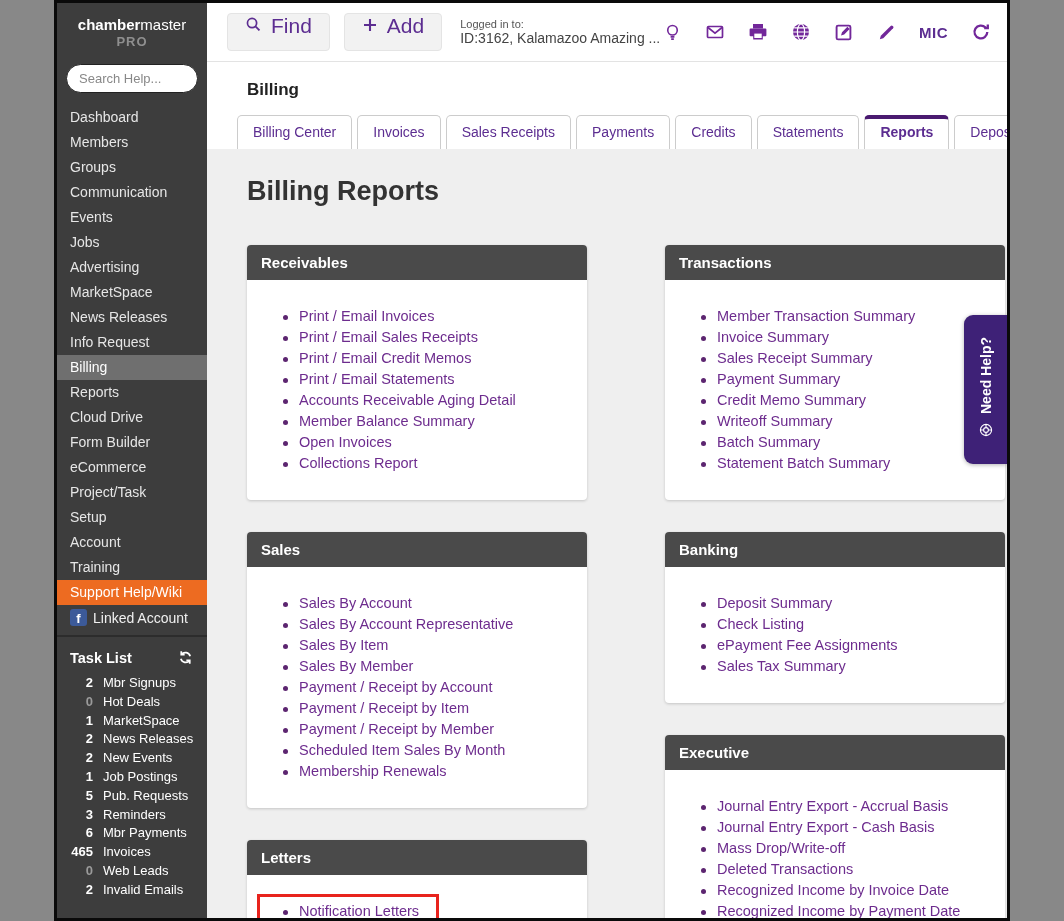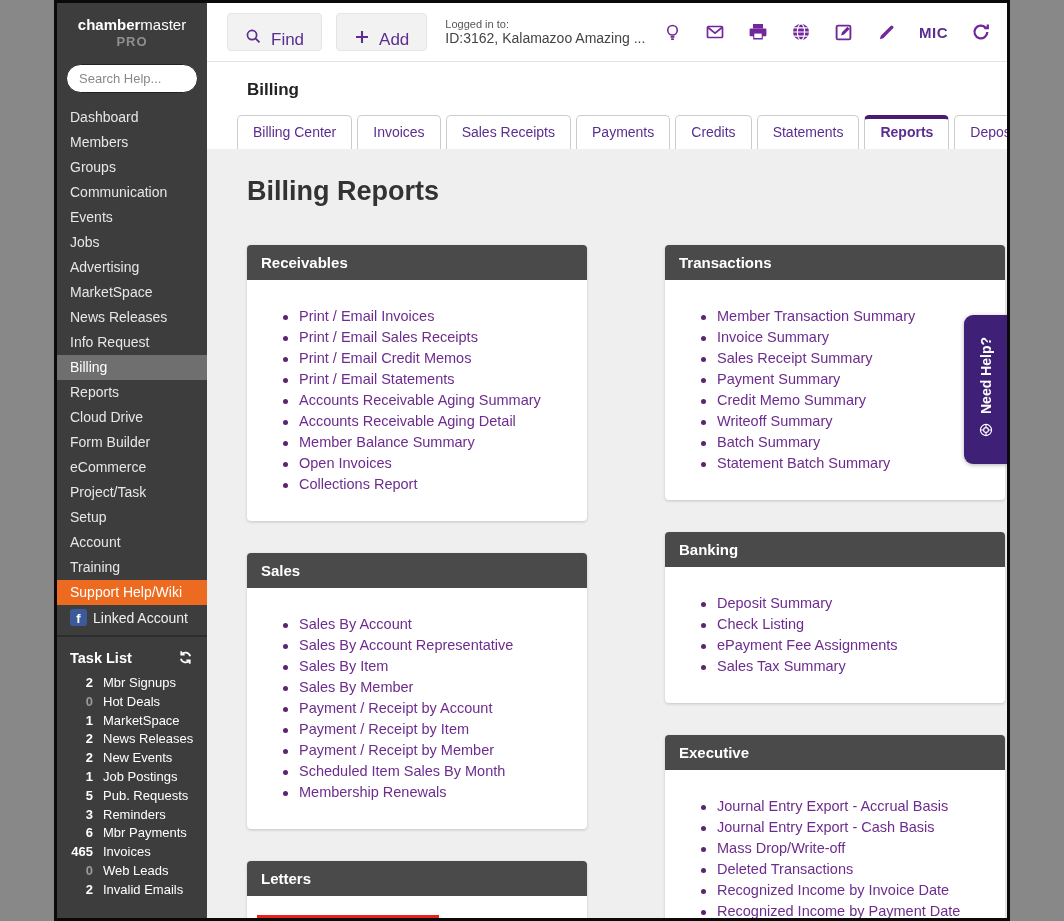--- a/index.html
+++ b/index.html
@@ -34,22 +34,22 @@
   .task-item { display:flex; font-size:13px; line-height:18.8px; cursor:pointer; }
   .task-count { width:36px; text-align:right; font-weight:bold; color:#fff; flex-shrink:0; }
   .task-item.dim .task-count { color:#9a9a9a; }
   .task-label { color:#ffffff; margin-left:10px; }
 
   
   .main { flex:1; display:flex; flex-direction:column; background:#efefef; min-width:0; }
   .topbar { background:#fff; height:59px; flex-shrink:0; display:flex; align-items:center;
             border-bottom:1px solid #e3e3e3; padding:0 16px 0 20px; }
   .btn { background:#f2f2f2; border:1px solid #e4e4e4; border-radius:4px; height:38px;
-         padding:0 17px; display:flex; align-items:flex-end; gap:9px; color:#5c2d91;
-         font-size:17px; cursor:pointer; margin-right:14px; font-family:"Liberation Sans", sans-serif; }
+         padding:0 17px; display:flex; align-items:flex-start; gap:9px; color:#5c2d91;
+         font-size:21px; cursor:pointer; margin-right:14px; font-family:"Liberation Sans", sans-serif; }
   .loggedin { margin-left:4px; }
   .loggedin .ln1 { font-size:11px; color:#555; }
   .loggedin .ln2 { font-size:14px; color:#444; }
   .top-icons { margin-left:auto; display:flex; align-items:center; gap:23px; }
   .ticon { display:flex; align-items:center; cursor:pointer; }
   .mic { font-weight:bold; font-size:15px; color:#5c2d91; letter-spacing:.5px; cursor:pointer; }
 
   .white-band { background:#fff; padding:14px 0 0 30px; flex-shrink:0; }
   .page-title { font-size:17px; font-weight:bold; color:#222; margin:4px 0 15px 10px; }
   .tabs { display:flex; gap:5px; align-items:flex-end; }
@@ -377,21 +377,20 @@
 
           <div class="panel">
             <div class="panel-header">Receivables</div>
             <div class="panel-body">
                 <ul class="links">
 
             <li><span>Print / Email Invoices</span></li>
                   <li><span>Print / Email Sales Receipts</span></li>
                   <li><span>Print / Email Credit Memos</span></li>
                   <li><span>Print / Email Statements</span></li>
-                  <li><span>Accounts Receivable Aging Summary</span></li>
                   <li><span>Accounts Receivable Aging Detail</span></li>
                   <li><span>Member Balance Summary</span></li>
                   <li><span>Open Invoices</span></li>
                   <li><span>Collections Report</span></li>
                 </ul>
               </div>
           </div>
 
           <div class="panel">
             <div class="panel-header">Sales</div>

